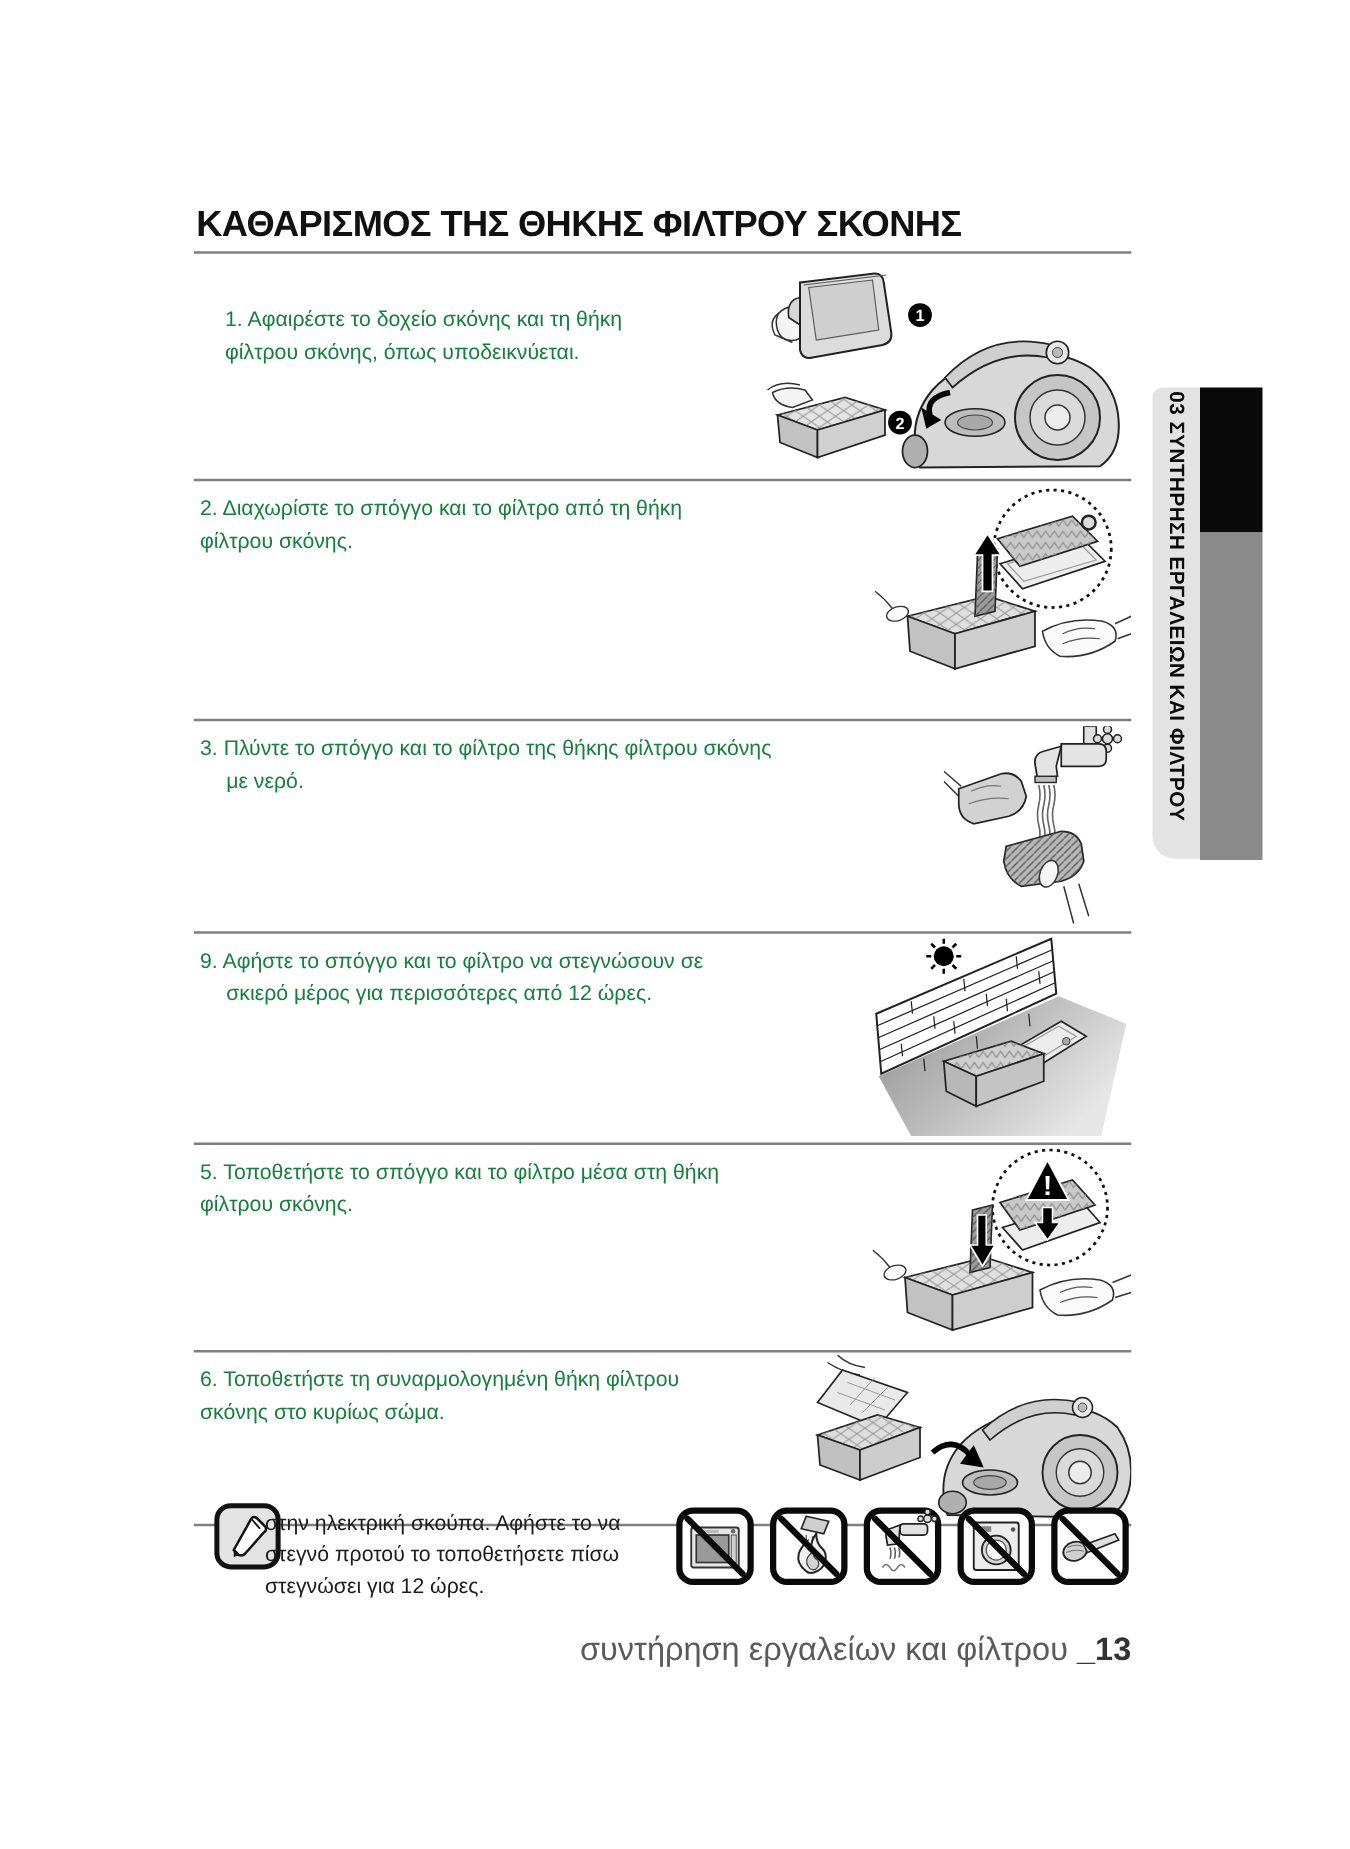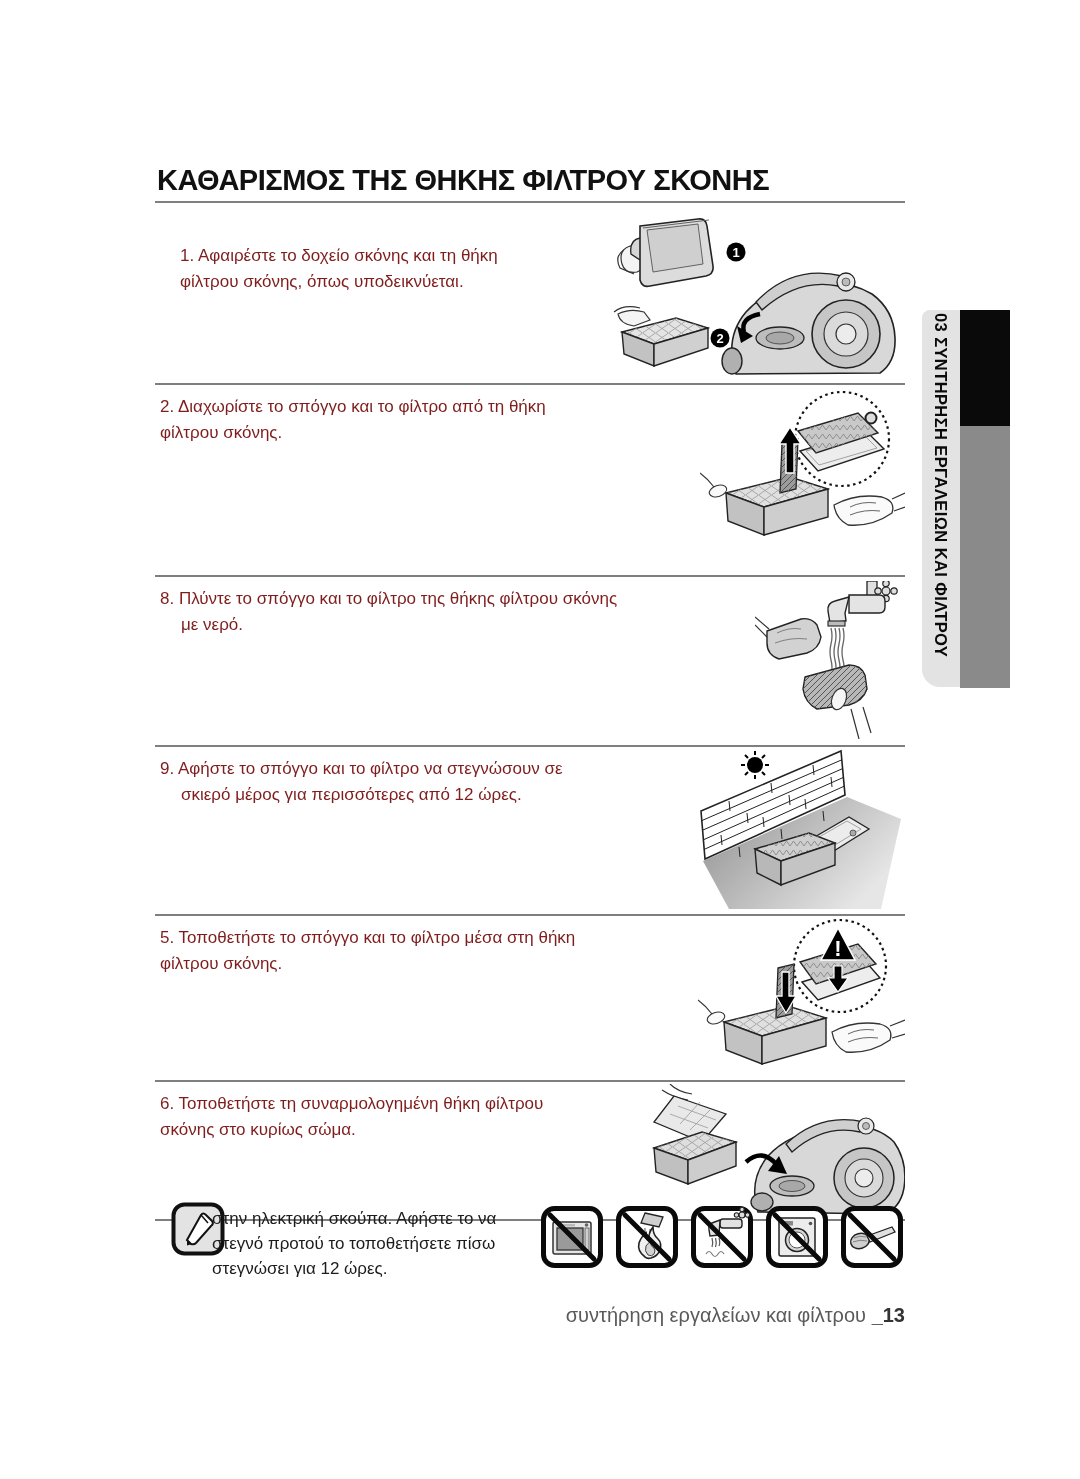--- a/index.html
+++ b/index.html
@@ -5,33 +5,33 @@
   * { margin:0; padding:0; box-sizing:border-box; }
   body { background:#fff; font-family:"Liberation Sans","DejaVu Sans",sans-serif; }
   .page { position:relative; width:1080px; height:1479px; background:#ffffff; overflow:hidden; }
 
   .title { position:absolute; left:157px; top:164px; width:748px;
            font-size:29px; font-weight:bold; color:#111; letter-spacing:-0.5px; }
   .title-rule { position:absolute; left:155px; top:201px; width:750px; height:2px; background:#7f7f7f; }
 
   .rows { position:absolute; left:155px; top:210px; width:750px; }
   .row { position:relative; border-bottom:2px solid #7f7f7f; }
-  .step-text { font-size:17px; line-height:25.5px; color:#7f1d1d; }
+  .step-text { font-size:17px; line-height:25.5px; color:#15803d; }
   .r1 .step-text { padding-top:33px; padding-left:25px; }
   .row .step-text { padding-top:9px; padding-left:5px; }
   .row.r1 .step-text { padding-top:33px; padding-left:25px; }
   .indent2 .l2 { padding-left:21px; }
   .illus { position:absolute; }
 
   .note-icon { position:absolute; left:171px; top:1202px; }
   .note-text { position:absolute; left:212px; top:1206px; width:324px;
                font-size:17px; line-height:25px; color:#1c1c1c; }
   .prohibits { position:absolute; left:540px; top:1204px; width:366px; display:flex; gap:11px; }
 
-  .footer { position:absolute; top:1304px; right:175px; font-size:20px; color:#5a5a5a; }
+  .footer { position:absolute; top:1304px; right:175px; font-size:26px; color:#5a5a5a; }
   .footer b { color:#333; font-weight:bold; }
 
   .tab { position:absolute; left:922px; top:310px; width:38px; height:377px;
          background:#e3e3e3; border-radius:8px 0 0 18px; }
   .tab-label { position:absolute; left:959px; top:313px; width:372px; height:37px;
                transform:rotate(90deg); transform-origin:0 0;
                font-size:16.5px; font-weight:bold; color:#0a0a0a; letter-spacing:0.4px;
                line-height:36px; white-space:nowrap; }
   .bar-black { position:absolute; left:960px; top:310px; width:50px; height:116px; background:#0a0a0a; }
   .bar-gray  { position:absolute; left:960px; top:426px; width:50px; height:262px; background:#8a8a8a; }
@@ -125,21 +125,21 @@
         <path d="M134,118 Q156,106 182,110 Q196,114 192,126 Q172,140 148,138 Q136,132 134,118 Z" fill="#fafafa" stroke="#333" stroke-width="1.3"></path>
         <path d="M150,120 Q162,114 176,116 M150,128 Q164,122 180,124" stroke="#555" stroke-width="0.9" fill="none"></path>
         <path d="M192,112 L205,106 M194,124 L205,120" stroke="#333" stroke-width="1.2" fill="none"></path>
         <ellipse cx="18" cy="104" rx="9" ry="5.5" fill="#fafafa" stroke="#333" stroke-width="1.1" transform="rotate(-18 18 104)"></ellipse>
         <path d="M0,86 Q8,92 14,100" stroke="#333" stroke-width="1.1" fill="none"></path>
       </svg>
     </div>
 
     <div class="row indent2" style="height:170px">
       <div class="step-text">
-        <div class="l1">8. Πλύντε το σπόγγο και το φίλτρο της θήκης φίλτρου σκόνης</div>
+        <div class="l1">3. Πλύντε το σπόγγο και το φίλτρο της θήκης φίλτρου σκόνης</div>
         <div class="l2">με νερό.</div>
       </div>
       <svg class="illus" style="right:0;top:4px" width="150" height="158" viewBox="0 0 150 158">
         <rect x="112" y="0" width="10" height="15" fill="#e0e0e0" stroke="#222" stroke-width="1.3"></rect>
         <circle cx="131" cy="10" r="4" fill="#ddd" stroke="#222" stroke-width="1.2"></circle>
         <circle cx="131" cy="2.5" r="3.2" fill="#ddd" stroke="#222" stroke-width="1.2"></circle>
         <circle cx="139" cy="10" r="3.2" fill="#ddd" stroke="#222" stroke-width="1.2"></circle>
         <circle cx="131" cy="17.5" r="3.2" fill="#ddd" stroke="#222" stroke-width="1.2"></circle>
         <circle cx="123" cy="10" r="3.2" fill="#ddd" stroke="#222" stroke-width="1.2"></circle>
         <path d="M94,14 L124,14 Q130,14 130,20 L130,26 Q130,32 124,32 L94,32 Z" fill="#e4e4e4" stroke="#222" stroke-width="1.4"></path>

